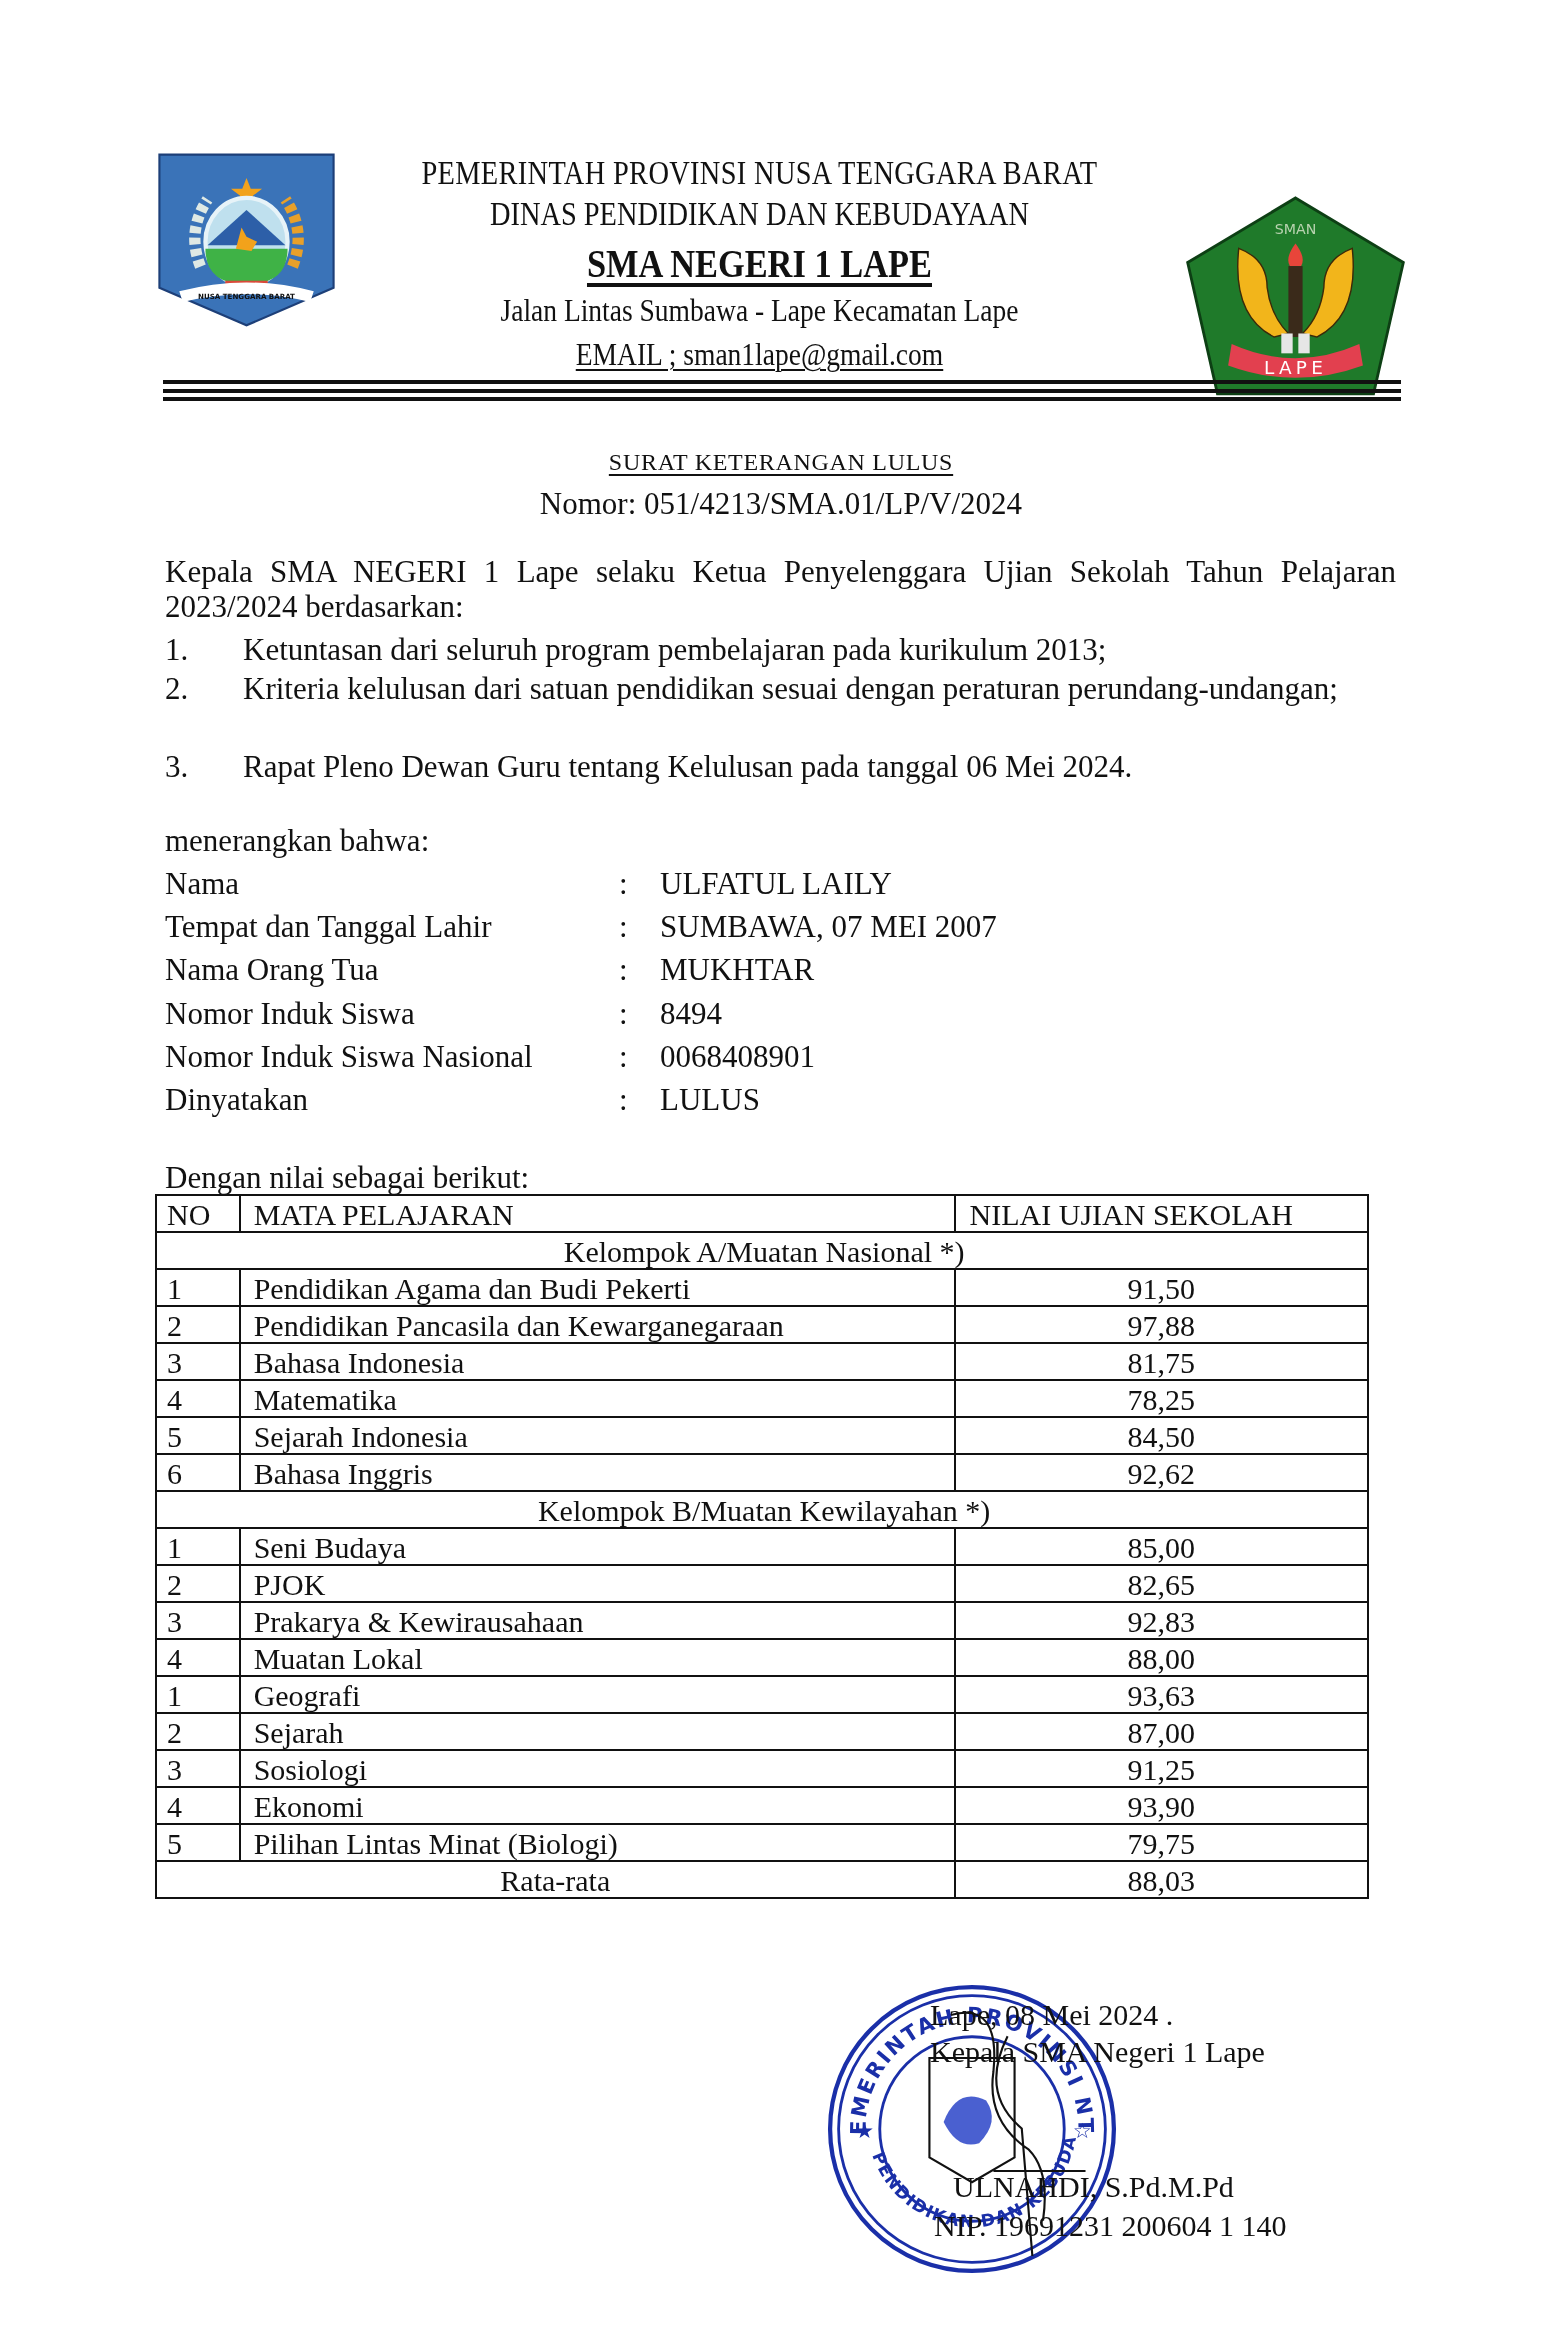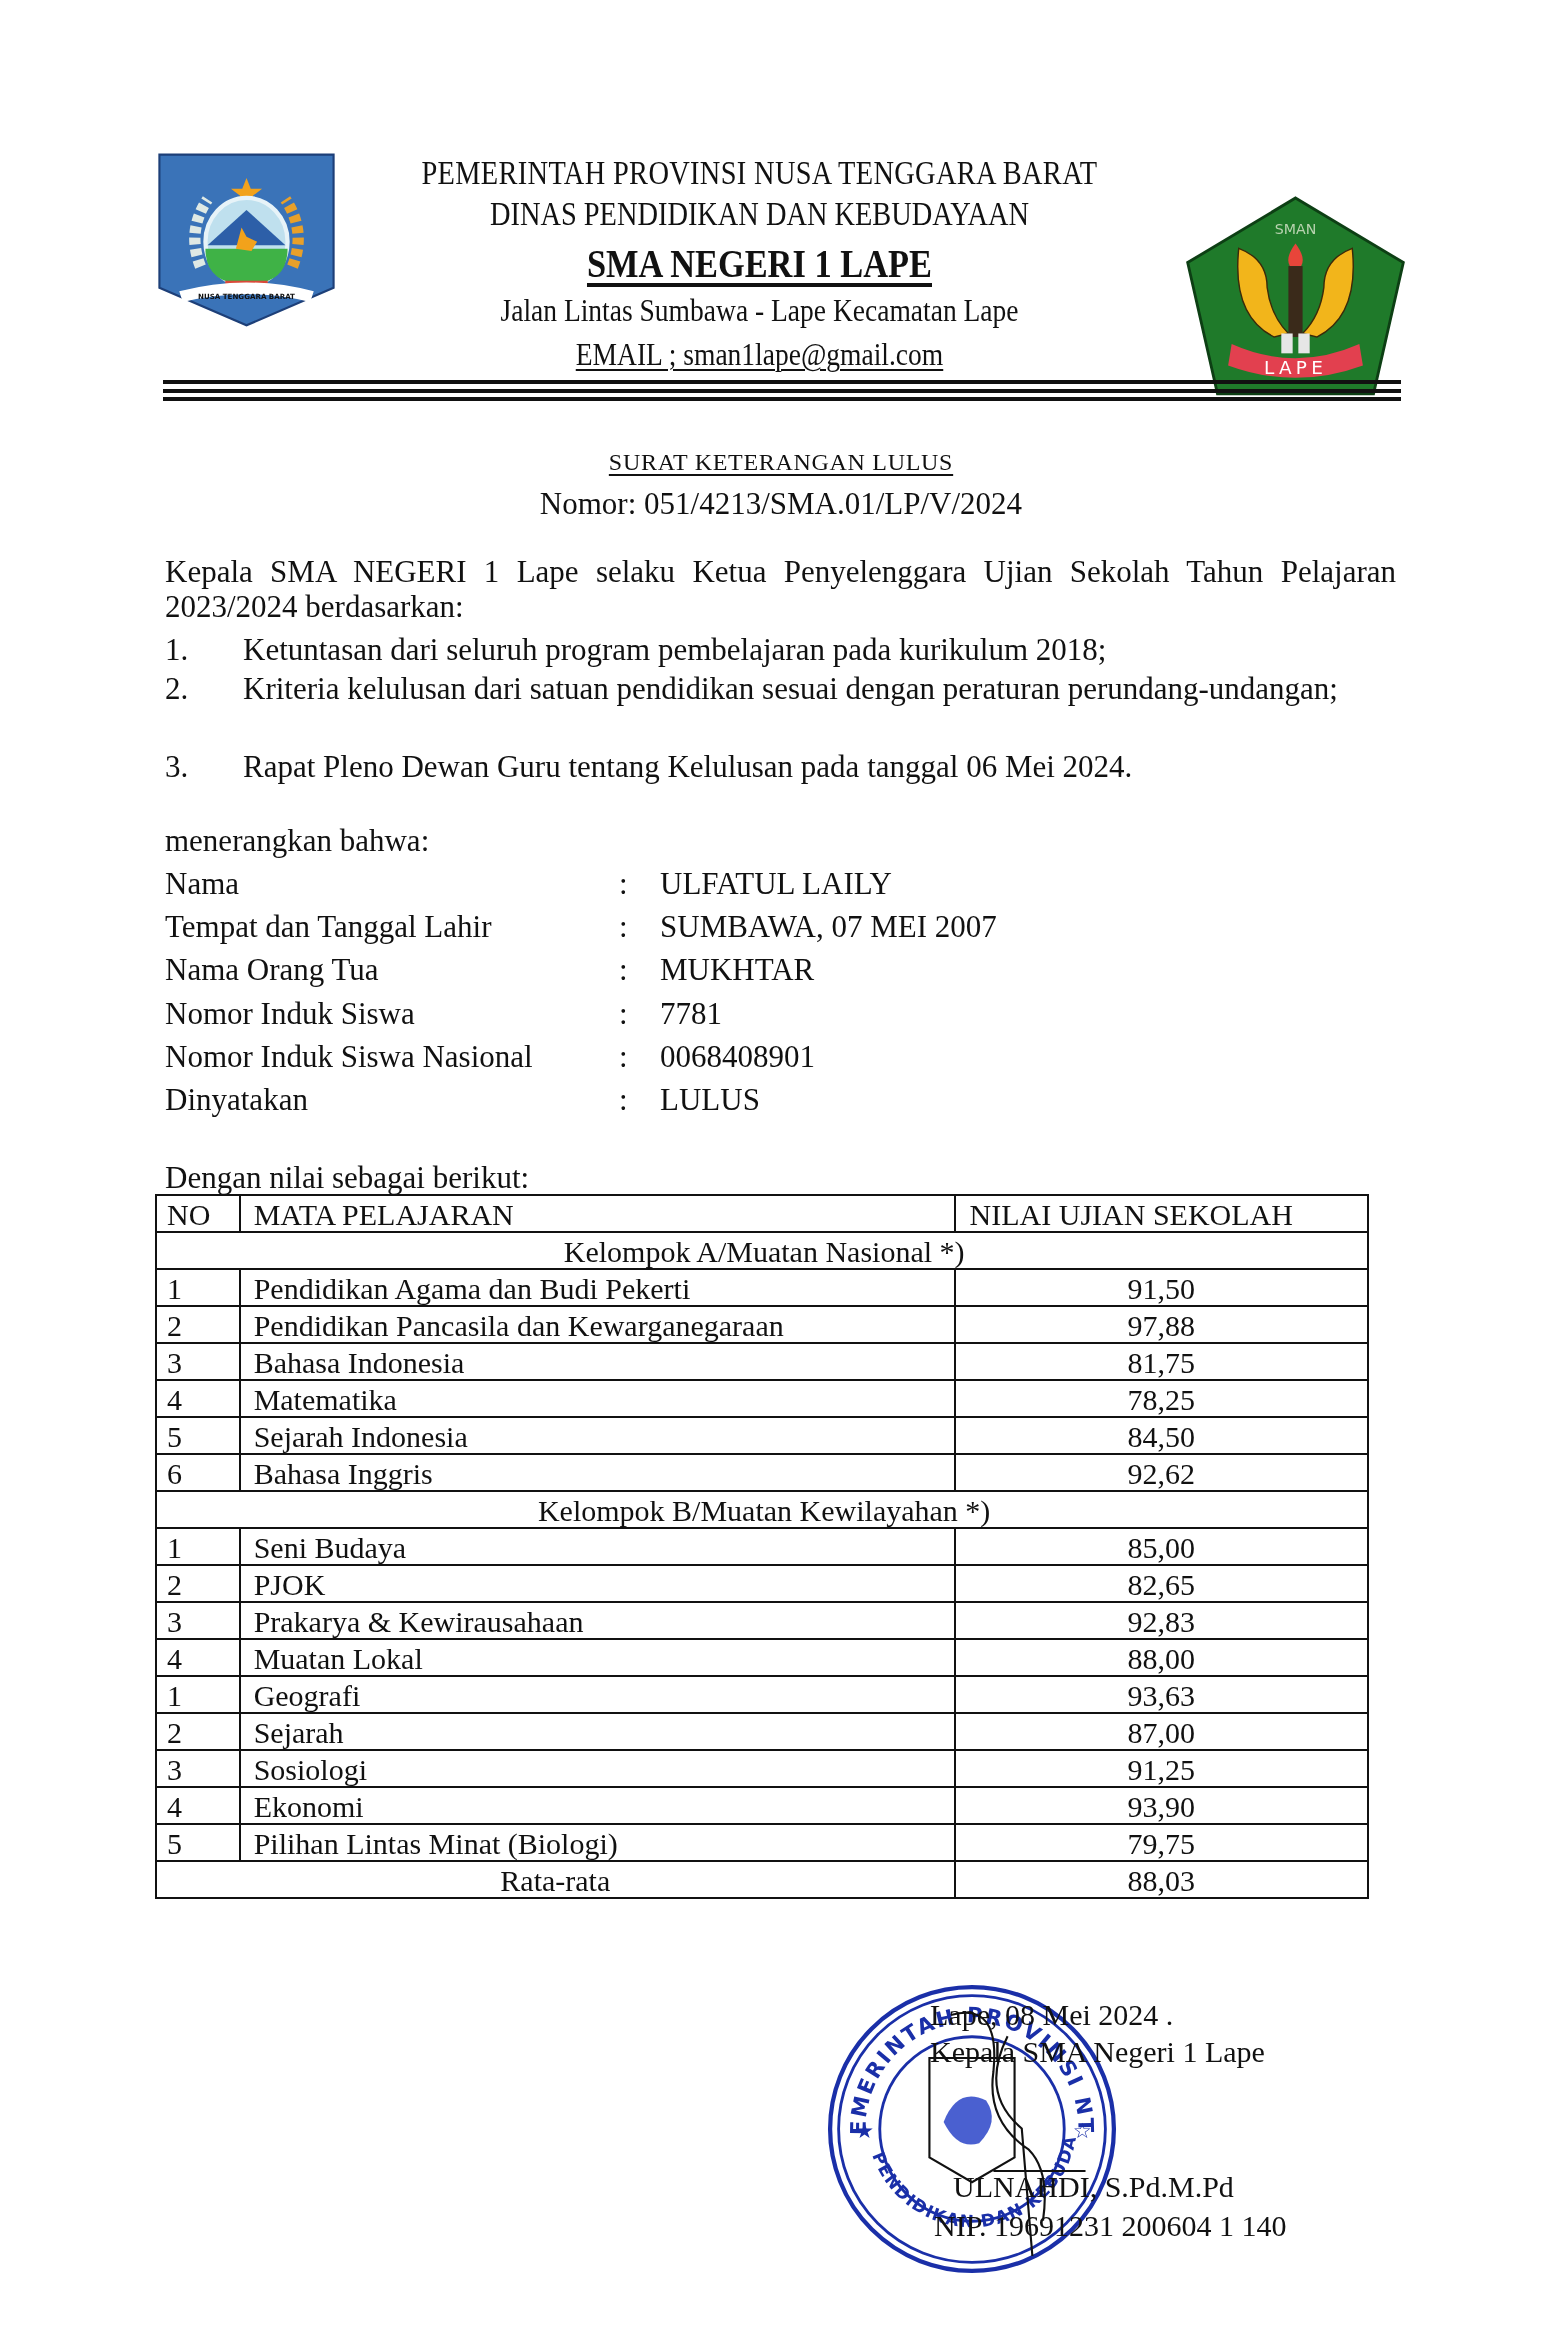--- a/index.html
+++ b/index.html
@@ -114,21 +114,21 @@
     <div></div>
 </div>
 
 <div class="abs title" id="doc-title">SURAT KETERANGAN LULUS</div>
 <div class="abs title" id="doc-number">Nomor: 051/4213/SMA.01/LP/V/2024</div>
 
 <div class="abs body-text" id="intro">Kepala SMA NEGERI 1 Lape  selaku Ketua Penyelenggara Ujian Sekolah Tahun Pelajaran 2023/2024 berdasarkan:</div>
 
 <div class="abs body-text list-item" id="list-1">
   <span class="num">1.</span>
-  <span class="txt">Ketuntasan dari seluruh program pembelajaran pada kurikulum 2018;</span>
+  <span class="txt">Ketuntasan dari seluruh program pembelajaran pada kurikulum 2013;</span>
 </div>
 <div class="abs body-text list-item" id="list-2">
   <span class="num">2.</span>
   <span class="txt">Kriteria kelulusan dari satuan pendidikan sesuai dengan peraturan perundang-undangan;</span>
 </div>
 <div class="abs body-text list-item" id="list-3">
   <span class="num">3.</span>
   <span class="txt">Rapat Pleno Dewan Guru tentang Kelulusan pada tanggal 06 Mei 2024.</span>
 </div>
 
@@ -145,21 +145,21 @@
   <span class="val">SUMBAWA, 07 MEI 2007</span>
 </div>
 <div class="abs body-text id-row" style="top:952px">
   <span class="lbl">Nama Orang Tua</span>
   <span class="colon">:</span>
   <span class="val">MUKHTAR</span>
 </div>
 <div class="abs body-text id-row" style="top:996px">
   <span class="lbl">Nomor Induk Siswa</span>
   <span class="colon">:</span>
-  <span class="val">7781</span>
+  <span class="val">8494</span>
 </div>
 <div class="abs body-text id-row" style="top:1039px">
   <span class="lbl">Nomor Induk Siswa Nasional</span>
   <span class="colon">:</span>
   <span class="val">0068408901</span>
 </div>
 <div class="abs body-text id-row" style="top:1082px">
   <span class="lbl">Dinyatakan</span>
   <span class="colon">:</span>
   <span class="val">LULUS</span>

